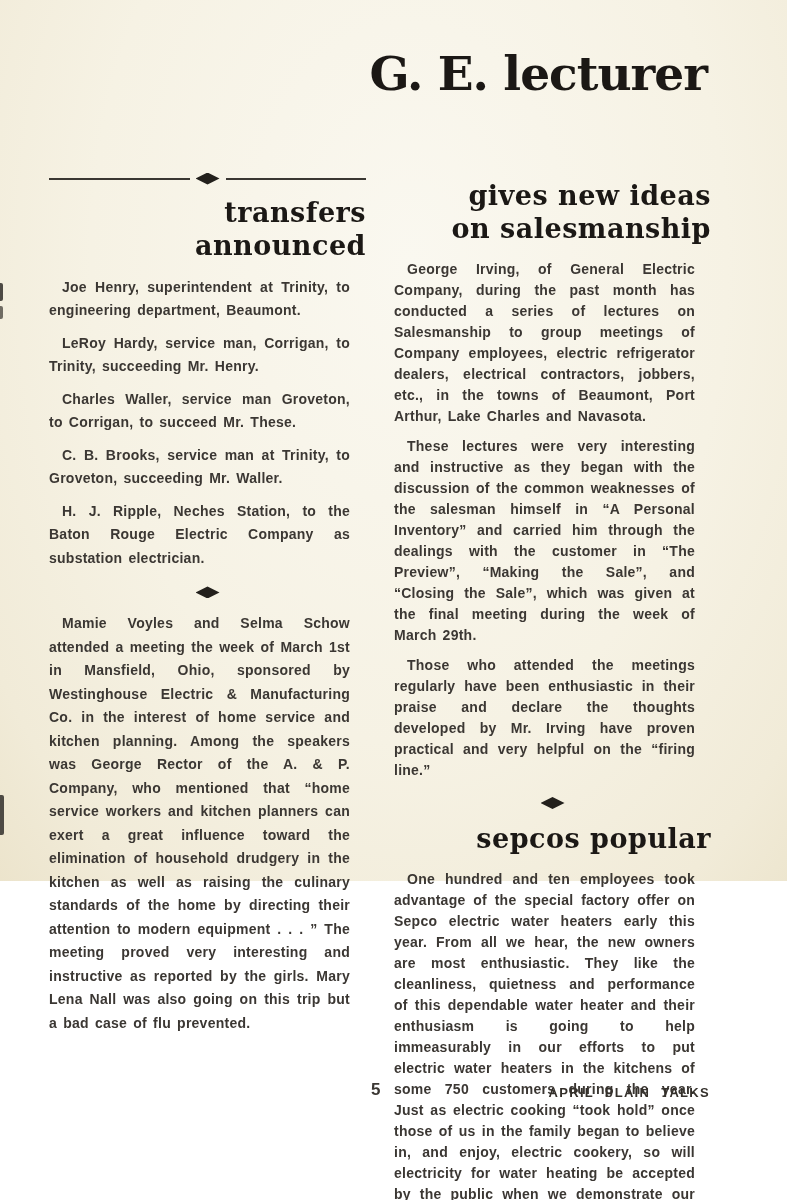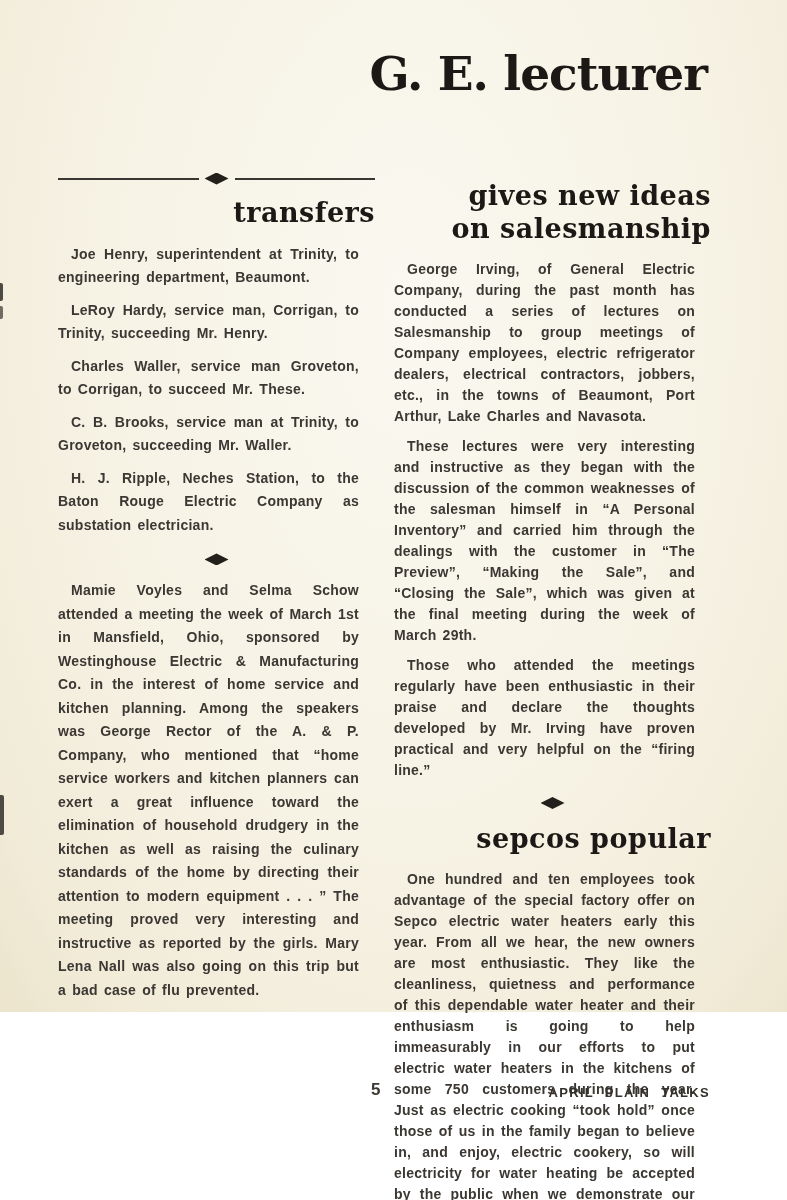--- a/index.html
+++ b/index.html
@@ -2,38 +2,38 @@
 <html><head>
 <meta charset="utf-8">
 <style>
   html,body{margin:0;padding:0;}
   body{
     width:787px;height:1200px;
     font-family:"Liberation Sans",sans-serif;
     overflow:hidden;
   }
   #page{
-    position:relative;width:787px;height:1012px;
+    position:relative;width:787px;height:881px;
     background:radial-gradient(ellipse at 52% 30%, #faf8f0 0%, #f6f2e4 55%, #f1ebd8 85%, #ece4cc 100%);
     color:#38342f;
   }
   
   .headline{
     position:absolute;top:48px;left:57px;right:80px;
     text-align:right;
     font-family:"DejaVu Serif",serif;
     font-weight:900;
     color:#1b1815;
     line-height:1.12;
     font-size:47px;
     letter-spacing:-1px;
   }
   
   .col{position:absolute;width:317px;}
-  .col-left{left:58px;top:172px;}
+  .col-left{left:49px;top:172px;}
   .col-right{left:394px;top:180px;}
 
   .section-heading{
     font-family:"DejaVu Serif",serif;
     font-weight:900;
     color:#1b1815;
     font-size:27px;
     line-height:1.22;
     text-align:right;
     letter-spacing:0.5px;
@@ -98,20 +98,21 @@
   <div class="col col-left">
 
     <div class="rule-divider">
       <span class="line"></span>
       <span class="diamond"></span>
       <span class="line"></span>
     </div>
 
     <h2 class="section-heading mb-head">
       <span>transfers</span><br>
+      <span>announced</span>
     </h2>
 
     <p class="body-text lh-left">Joe Henry, superintendent at Trinity, to engineering department, Beaumont.</p>
     <p class="body-text lh-left">LeRoy Hardy, service man, Corrigan, to Trinity, succeeding Mr. Henry.</p>
     <p class="body-text lh-left">Charles Waller, service man Groveton, to Corrigan, to succeed Mr. These.</p>
     <p class="body-text lh-left">C. B. Brooks, service man at Trinity, to Groveton, succeeding Mr. Waller.</p>
     <p class="body-text lh-left">H. J. Ripple, Neches Station, to the Baton Rouge Electric Company as substation electrician.</p>
 
     <div class="diamond-divider">
       <span class="diamond"></span>

